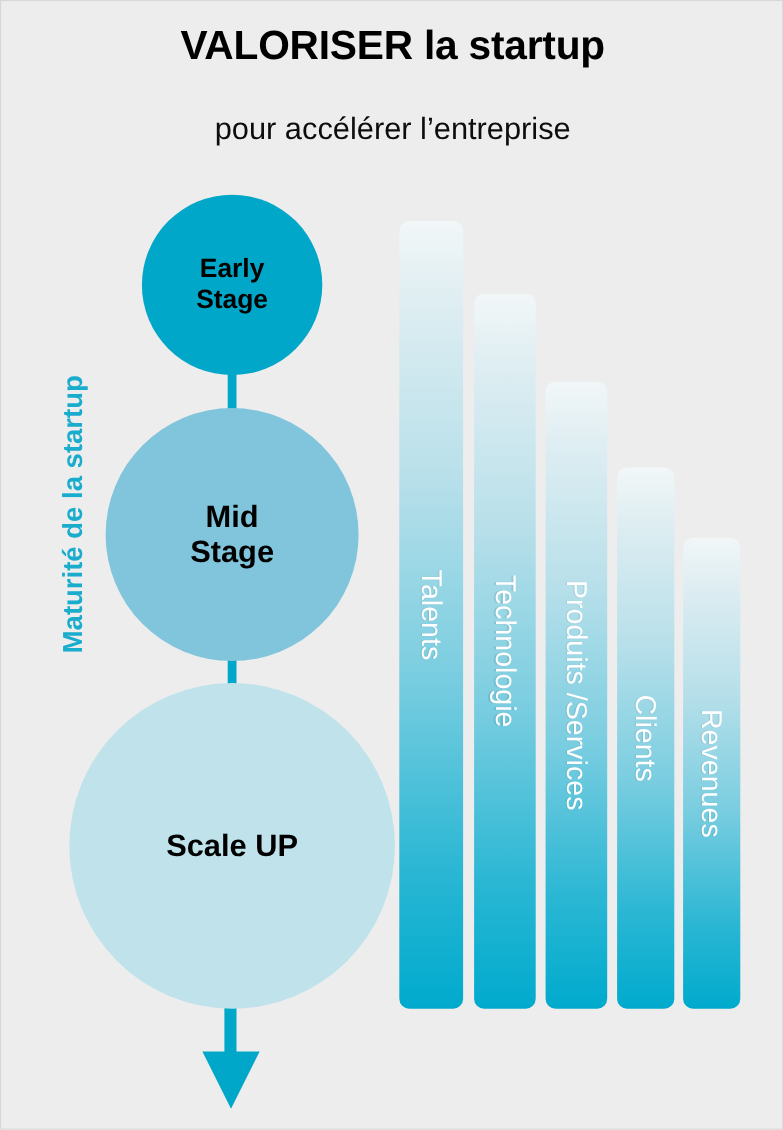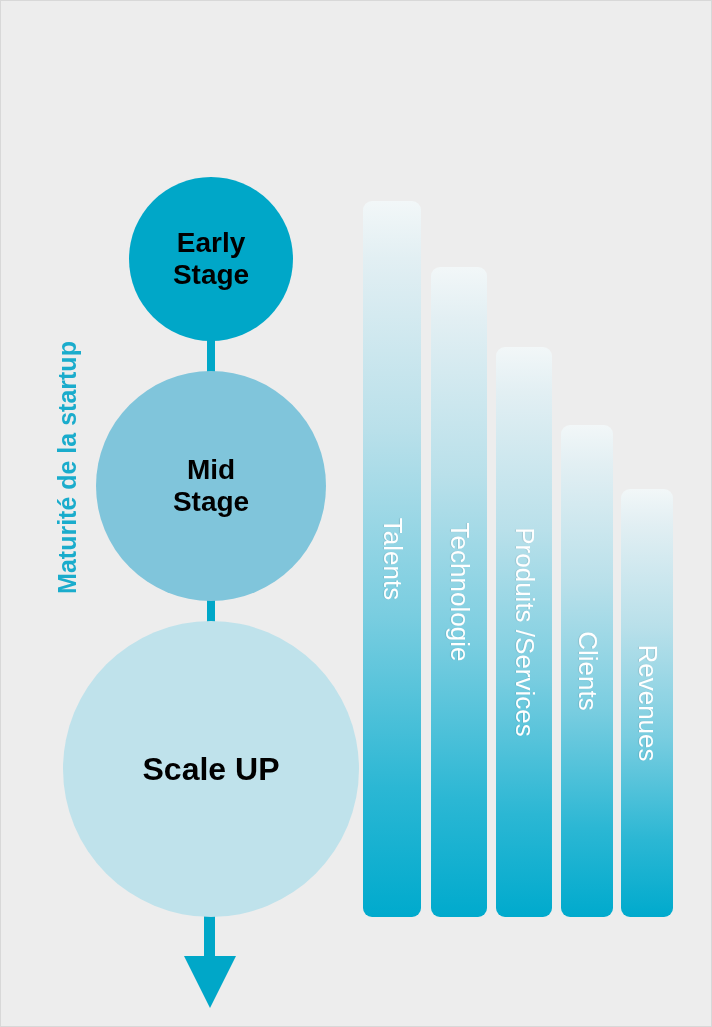--- a/index.html
+++ b/index.html
@@ -74,40 +74,40 @@
     font-weight: bold;
     color: #000000;
     line-height: 1.15;
   }
   .stage-early {
     left: 128px;
     top: 176px;
     width: 164px;
     height: 164px;
     background: #00a7c8;
-    font-size: 28px;
+    font-size: 24px;
     z-index: 5;
   }
   .stage-mid {
     left: 95px;
     top: 370px;
     width: 230px;
     height: 230px;
     background: #80c5db;
     font-size: 28px;
     z-index: 4;
     justify-content: center;
   }
   .stage-scale {
     left: 62px;
     top: 620px;
     width: 296px;
     height: 296px;
     background: #bfe2eb;
-    font-size: 32px;
+    font-size: 28px;
     z-index: 3;
   }
 
   
   .connector {
     position: absolute;
     left: 206px;
     width: 8px;
     background: #00a7c8;
     z-index: 1;
@@ -165,20 +165,22 @@
     font-size: 26px;
     font-weight: normal;
     text-shadow: 0 1px 1px rgba(0,0,0,0.10);
   }
 </style>
 </head>
 <body>
 
 <div id="canvas">
 
+  <div class="title">VALORISER la startup</div>
+  <div class="subtitle">pour accélérer l’entreprise</div>
 
   <div class="axis-label">Maturité de la startup</div>
 
   <div class="connector connector-1"></div>
   <div class="connector connector-2"></div>
 
   <div class="stage stage-scale">
     <span>Scale UP</span>
   </div>
 

